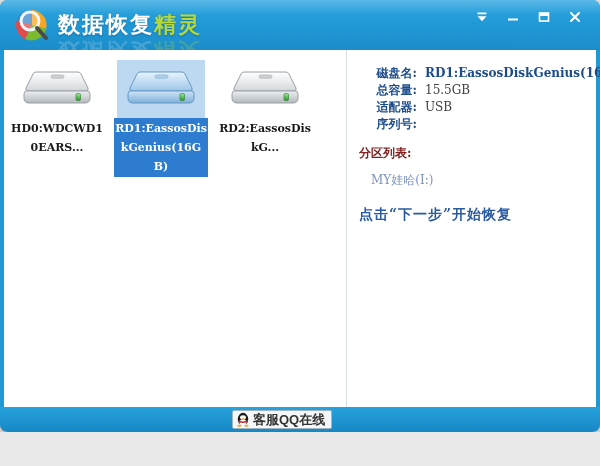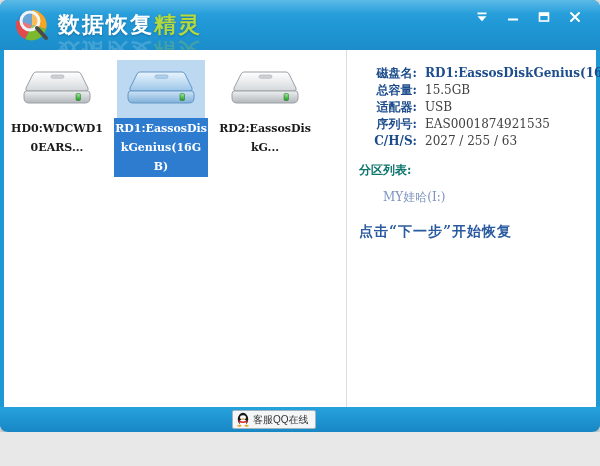--- a/index.html
+++ b/index.html
@@ -58,22 +58,22 @@
   
   .details {
     position:absolute; left:342px; top:0; right:0; height:100%;
     border-left:1px solid #d9dee3; padding:16px 6px 0 12px;
     font-family:"DejaVu Serif", serif;
   }
   .detail-row { display:flex; margin-bottom:3px; font-size:12px; line-height:14px; }
   .dlabel { width:58px; min-width:58px; text-align:right; font-weight:bold; color:#1c4c8c; margin-right:8px; white-space:nowrap; }
   .dvalue { color:#404040; white-space:nowrap; }
   .dvalue.strong { color:#1c4c8c; font-weight:bold; }
-  .plist-label { margin-top:14px; font-size:12px; font-weight:bold; color:#0f766e; }
-  .partition-item { margin:10px 0 0 24px; font-size:12px; color:#7b93bd; cursor:pointer; }
+  .plist-label { margin-top:14px; font-size:12px; font-weight:bold; color:#7f1d1d; }
+  .partition-item { margin:10px 0 0 12px; font-size:12px; color:#7b93bd; cursor:pointer; }
   .next-hint { margin-top:17px; font-size:14px; font-weight:bold; color:#2a5ba0; letter-spacing:1px; }
   
   .btn-strip {
     position:absolute; left:4px; right:4px; top:412px; height:29px;
     background:#f7f9fa; border-top:1px solid #dfe3e6;
     display:flex; justify-content:flex-end; align-items:center; gap:7px; padding-right:6px;
   }
   .btn {
     min-width:48px; height:21px; padding:0 11px;
     background:linear-gradient(#48b0e6, #2196d8 50%, #1e88cb);
@@ -87,21 +87,21 @@
     position:absolute; left:0; right:0; bottom:0; height:25px;
     background:linear-gradient(#27a2dd, #1787c4);
     display:flex; align-items:center;
   }
   .status-text { margin-left:14px; color:#fff; font-size:12px; font-weight:bold; letter-spacing:1px; }
   .qq-badge {
     position:absolute; left:232px; top:3px; height:19px;
     background:#f4f6f7; border:1px solid #9fb6c2; border-radius:2px;
     display:flex; align-items:center; gap:3px; padding:0 6px 0 3px; cursor:pointer;
   }
-  .qq-badge .qq-text { font-size:10px; font-weight:normal; color:#333;text-align:center; }
+  .qq-badge .qq-text { font-size:13px; font-weight:bold; color:#333;text-align:center; }
 </style>
 </head>
 <body>
 
 <svg width="0" height="0" style="position:absolute">
   <defs>
     <linearGradient id="g-top" x1="0" y1="0" x2="0" y2="1">
       <stop offset="0" stop-color="#ffffff"></stop>
         <stop offset="1" stop-color="#d4d8db"></stop>
     </linearGradient>
@@ -214,25 +214,20 @@
       <div class="detail-row">
         <span class="dlabel">总容量:</span>
         <span class="dvalue">15.5GB</span>
       </div>
       <div class="detail-row">
         <span class="dlabel">适配器:</span>
         <span class="dvalue">USB</span>
       </div>
       <div class="detail-row">
         <span class="dlabel">序列号:</span>
-        <span class="dvalue">EAS0001874921535</span>
-      </div>
-      <div class="detail-row">
-        <span class="dlabel">C/H/S:</span>
-        <span class="dvalue">2027 / 255 / 63</span>
       </div>
 
       <div class="plist-label">分区列表:</div>
       <div class="partition-item">MY娃哈(I:)</div>
       <div class="next-hint">点击“下一步”开始恢复</div>
     </div>
 
   </div>
 
   <div class="btn-strip">

